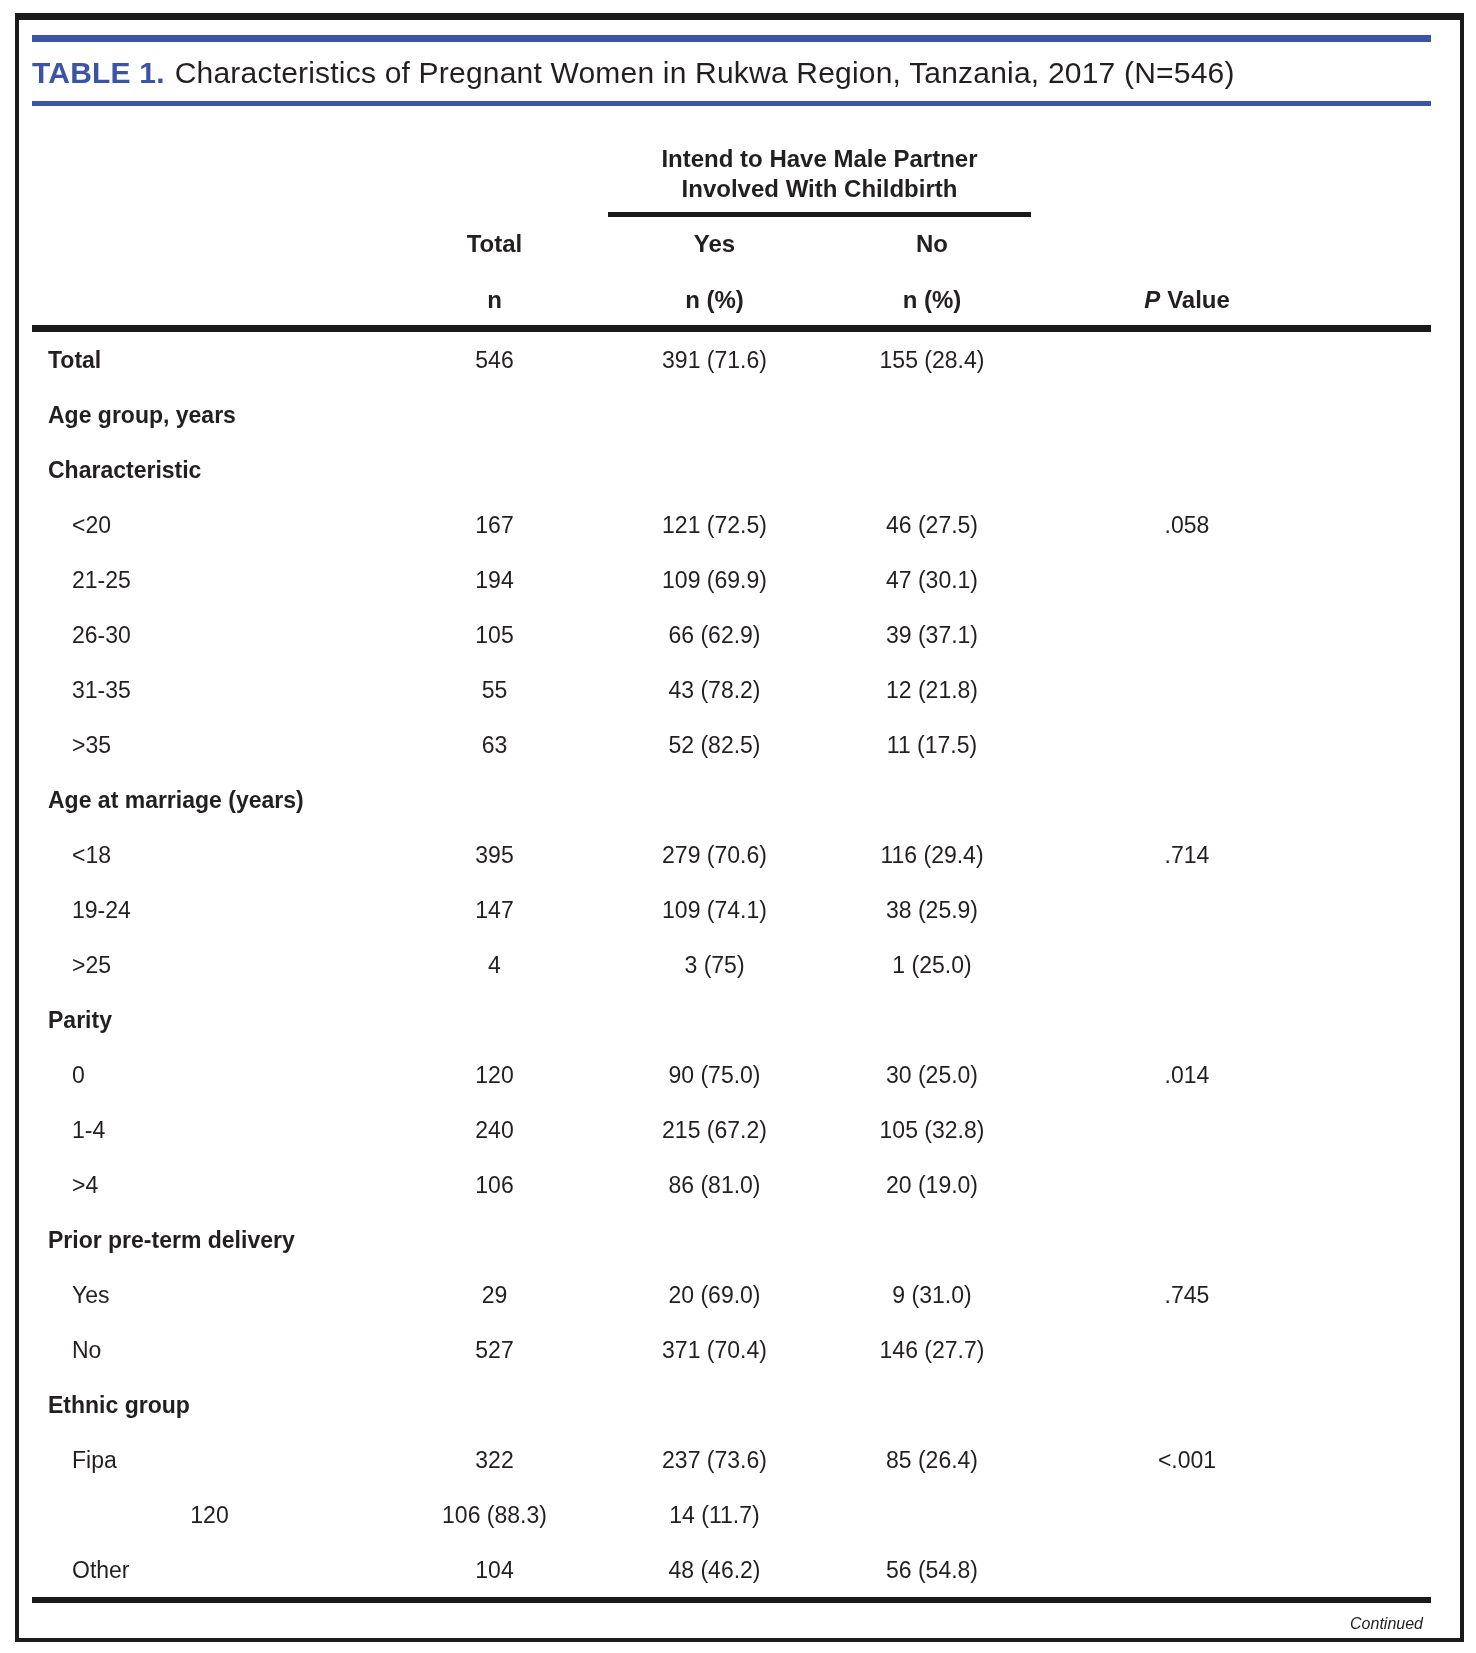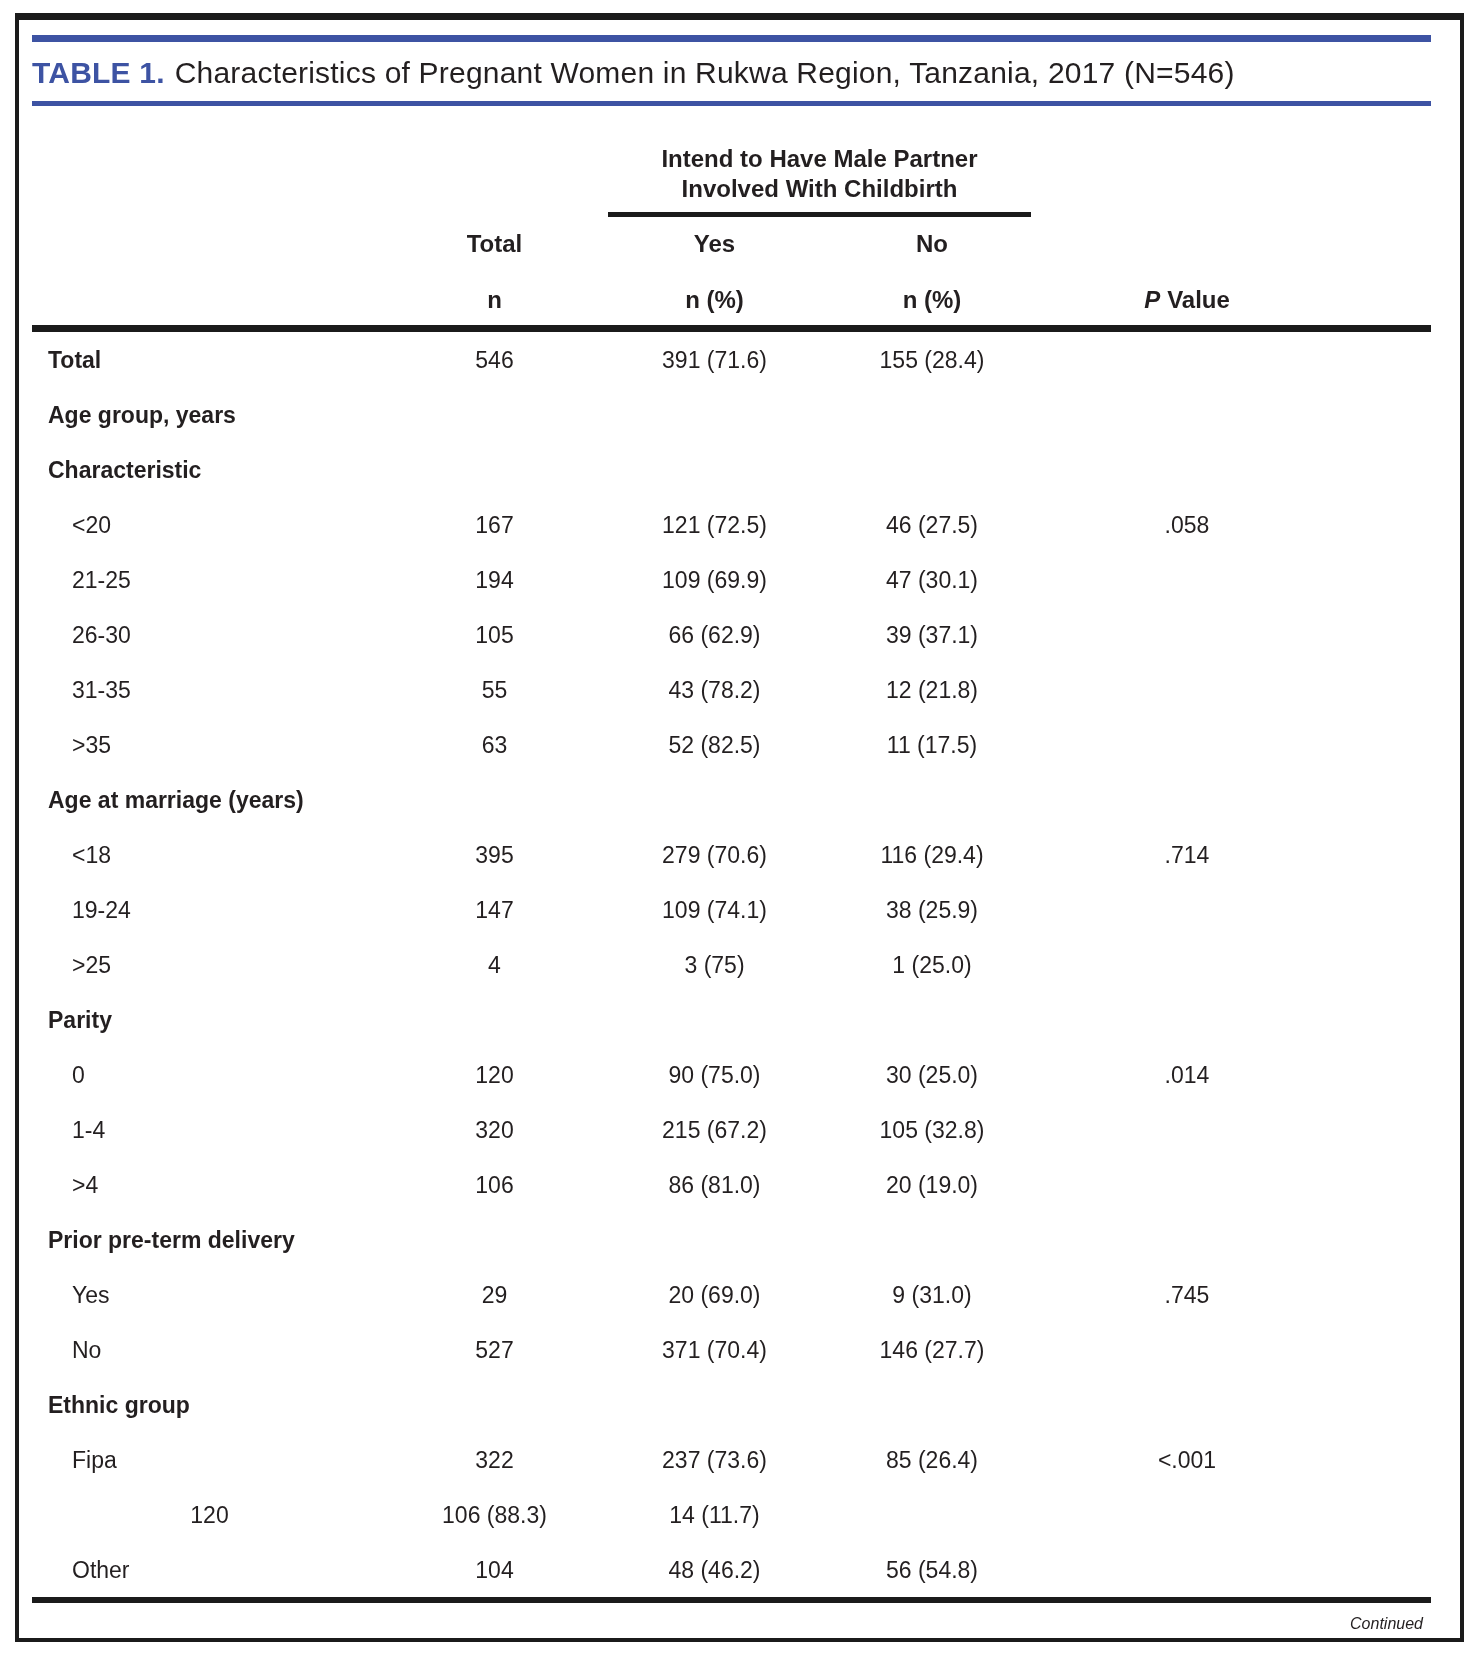--- a/index.html
+++ b/index.html
@@ -275,21 +275,21 @@
     <div class="cell label indent">0</div>
     <div class="cell num">120</div>
     <div class="cell num">90 (75.0)</div>
     <div class="cell num">30 (25.0)</div>
     <div class="cell num">.014</div>
     <div class="cell"></div>
   </div>
 
   <div class="grid body-row">
     <div class="cell label indent">1-4</div>
-    <div class="cell num">320</div>
+    <div class="cell num">240</div>
     <div class="cell num">215 (67.2)</div>
     <div class="cell num">105 (32.8)</div>
     <div class="cell num"></div>
     <div class="cell"></div>
   </div>
 
   <div class="grid body-row">
     <div class="cell label indent">&gt;4</div>
     <div class="cell num">106</div>
     <div class="cell num">86 (81.0)</div>

